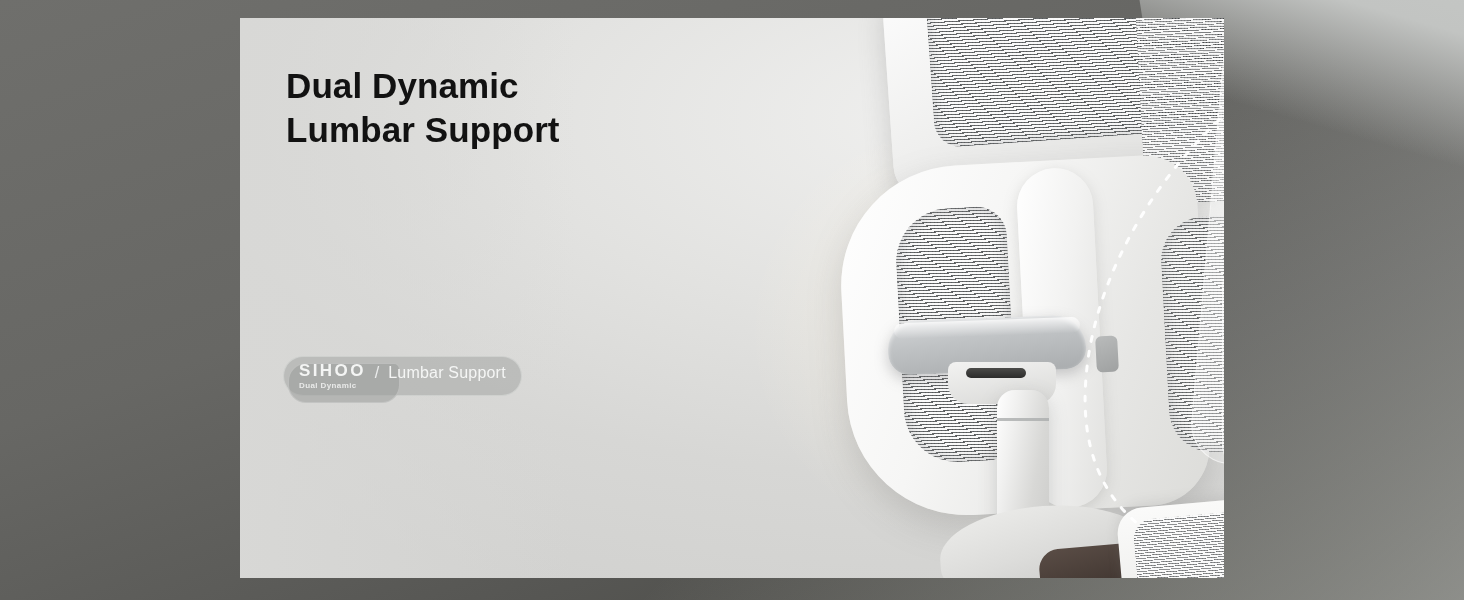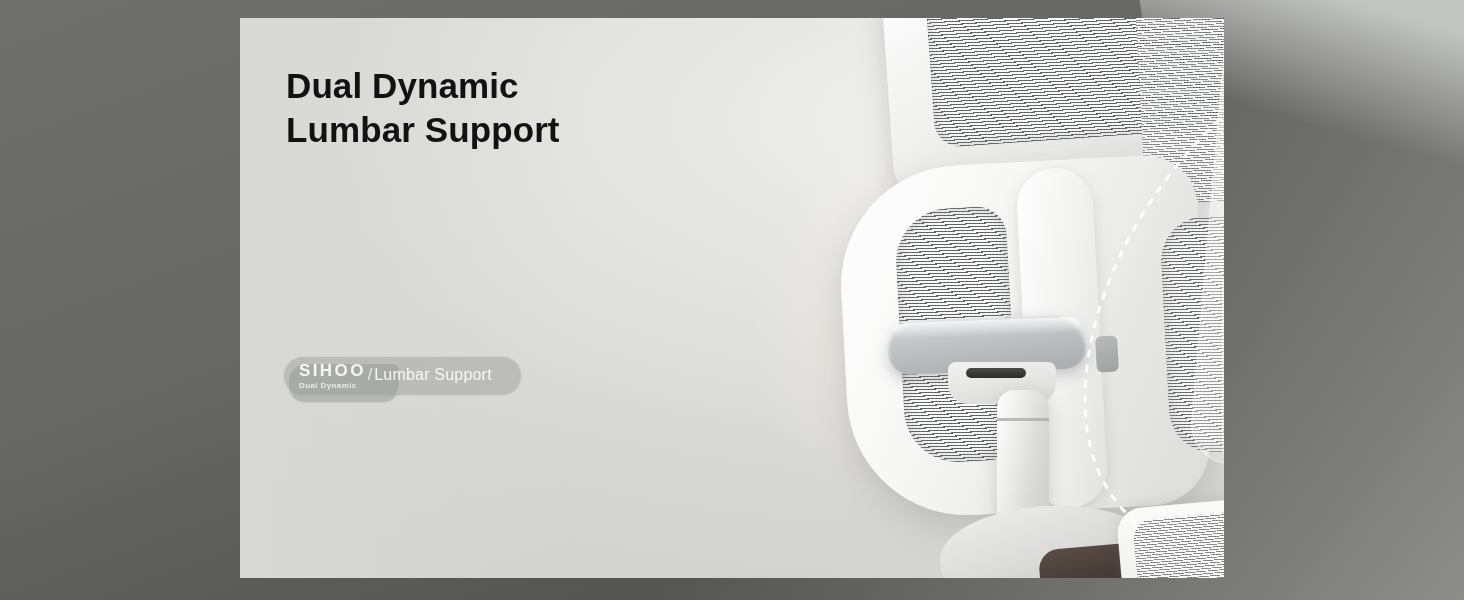--- a/index.html
+++ b/index.html
@@ -65,22 +65,22 @@
   }
   #badge-logo-plate {
     position:absolute; left:4px; top:6px;
     width:112px; height:40px;
     border-radius:18px 6px 18px 18px;
     background:rgba(153,155,153,0.55);
     border:1px solid rgba(206,208,206,0.55);
   }
   #badge-inner {
     position:relative; z-index:2;
-    display:flex; align-items:flex-end;
-    padding-left:15px; gap:0; width:100%;
+    display:flex; align-items:center;
+    padding-left:15px; gap:7px; width:100%;
   }
   #badge-brand-wrap { display:flex; flex-direction:column; line-height:1; }
   #badge-brand {
     font-size:17px; font-weight:700; letter-spacing:2.4px;
     color:#f4f5f4;
   }
   #badge-sub {
     margin-top:3px;
     font-size:8px; font-weight:700; letter-spacing:.4px;
     color:#e9eae9;

